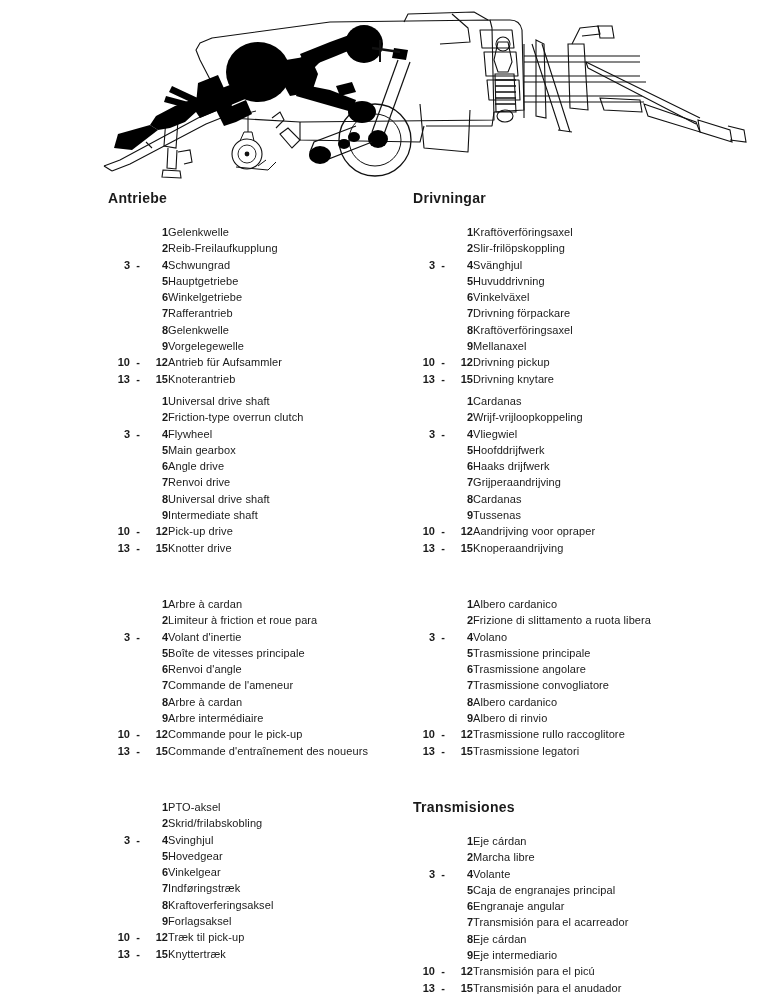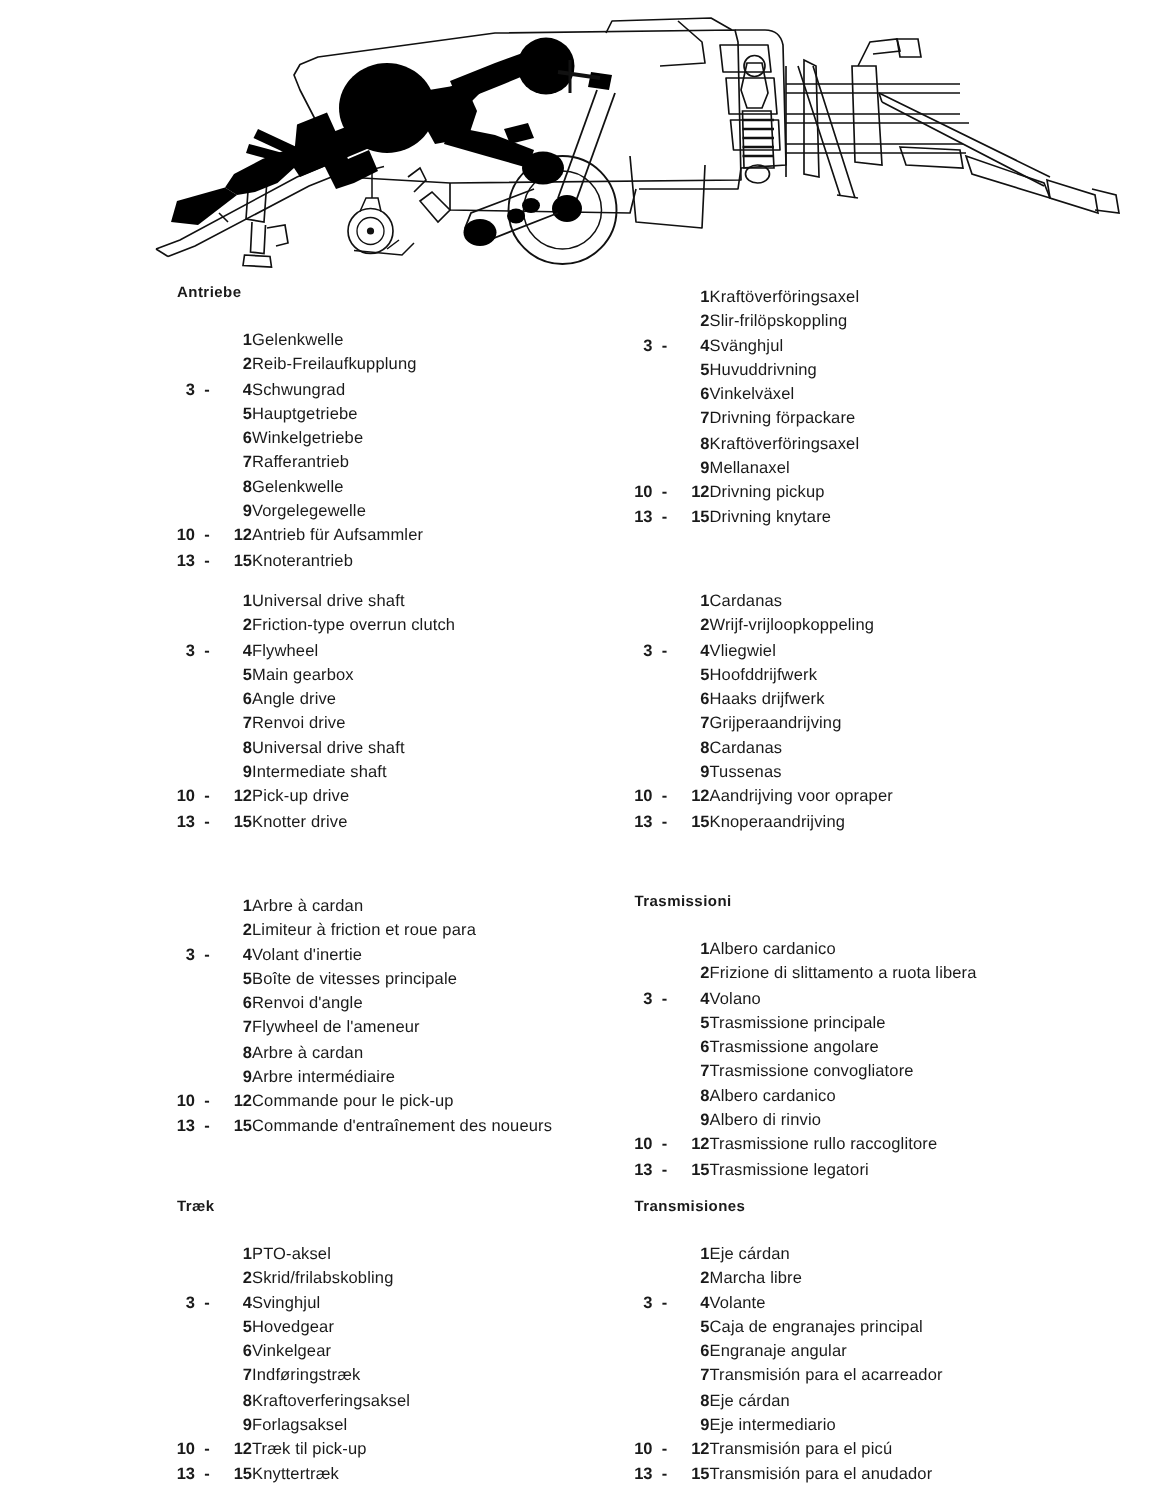--- a/index.html
+++ b/index.html
@@ -41,24 +41,24 @@
     height: 203px;
   }
   .lang-block {
     position: absolute;
     top: 0;
   }
   .lang-block.col-left  { left: 106px;  width: 330px; }
   .lang-block.col-right { left: 411px;  width: 350px; }
 
   .section-title {
-    font-size: 10px;
+    font-size: 14px;
     font-weight: bold;
     letter-spacing: 0.3px;
-    margin: 0 0 18px 12px;
+    margin: 0 0 18px 2px;
     white-space: nowrap;
   }
 
   table.parts {
     border-collapse: collapse;
     font-size: 11px;
   }
   table.parts td {
     padding: 0;
     line-height: 16.3px;
@@ -279,20 +279,21 @@
             <tr>
               <td class="num-from">13</td>
               <td class="dash">-</td>
               <td class="num-to">15</td>
               <td class="label">Knoterantrieb</td>
             </tr>
           </tbody>
         </table>
     </div>
     <div class="lang-block col-right">
+      <div class="section-title">Drivningar</div>
       <table class="parts">
           <tbody>
             <tr>
               <td class="num-from"></td>
               <td class="dash"></td>
               <td class="num-to">1</td>
               <td class="label">Kraftöverföringsaxel</td>
             </tr>
             <tr>
               <td class="num-from"></td>
@@ -519,21 +520,21 @@
             <tr>
               <td class="num-from"></td>
               <td class="dash"></td>
               <td class="num-to">6</td>
               <td class="label">Renvoi d'angle</td>
             </tr>
             <tr>
               <td class="num-from"></td>
               <td class="dash"></td>
               <td class="num-to">7</td>
-              <td class="label">Flywheel de l'ameneur</td>
+              <td class="label">Commande de l'ameneur</td>
             </tr>
             <tr>
               <td class="num-from"></td>
               <td class="dash"></td>
               <td class="num-to">8</td>
               <td class="label">Arbre à cardan</td>
             </tr>
             <tr>
               <td class="num-from"></td>
               <td class="dash"></td>
@@ -549,21 +550,20 @@
             <tr>
               <td class="num-from">13</td>
               <td class="dash">-</td>
               <td class="num-to">15</td>
               <td class="label">Commande d'entraînement des noueurs</td>
             </tr>
           </tbody>
         </table>
     </div>
     <div class="lang-block col-right">
-      <div class="section-title">Trasmissioni</div>
       <table class="parts">
           <tbody>
             <tr>
               <td class="num-from"></td>
               <td class="dash"></td>
               <td class="num-to">1</td>
               <td class="label">Albero cardanico</td>
             </tr>
             <tr>
               <td class="num-from"></td>
@@ -619,21 +619,20 @@
               <td class="num-to">15</td>
               <td class="label">Trasmissione legatori</td>
             </tr>
           </tbody>
         </table>
     </div>
   </div>
 
   <div class="lang-row">
     <div class="lang-block col-left">
-      <div class="section-title">Træk</div>
       <table class="parts">
           <tbody>
             <tr>
               <td class="num-from"></td>
               <td class="dash"></td>
               <td class="num-to">1</td>
               <td class="label">PTO-aksel</td>
             </tr>
             <tr>
               <td class="num-from"></td>

